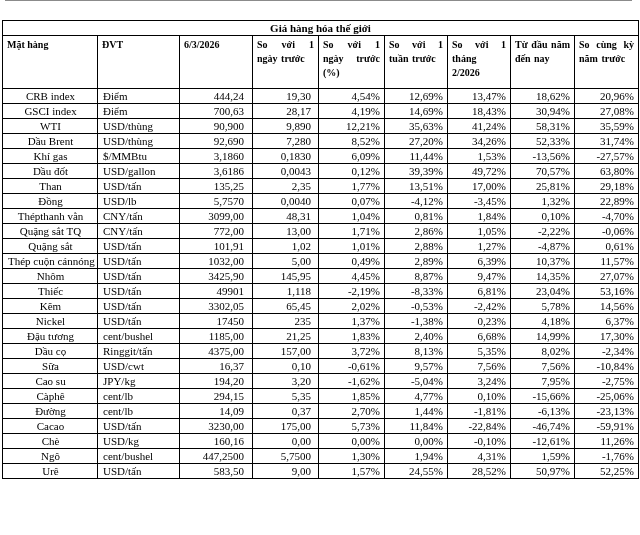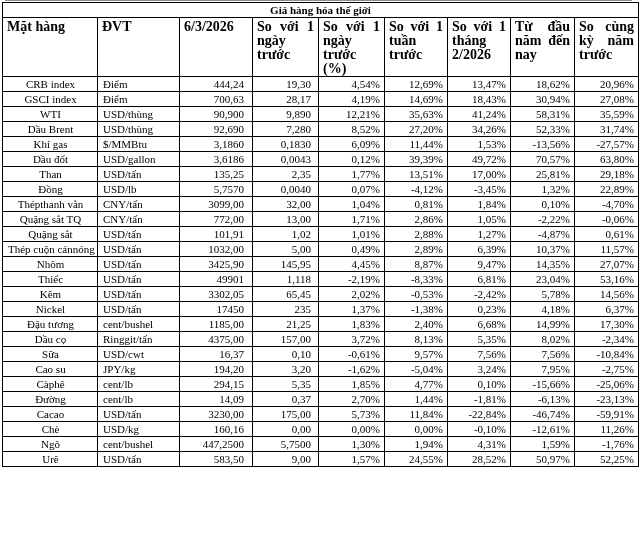--- a/index.html
+++ b/index.html
@@ -11,21 +11,21 @@
   }
   #stage { position: relative; width: 640px; height: 535px; }
 
   
   .crop-artifact {
     position: absolute; top: 0; left: 5px; right: 8px; height: 1px;
     background: #6e6e6e; opacity: .8;
   }
 
   table.price-table {
-    position: absolute; left: 2px; top: 2px;
+    position: absolute; left: 2px; top: 20px;
     width: 636px;
     border-collapse: collapse;
     table-layout: fixed;
   }
   .price-table td, .price-table th {
     border: 1px solid #000;
     overflow: hidden;
     box-sizing: border-box;
     color: #000;
   }
@@ -38,21 +38,21 @@
     font-size: 13px;
     vertical-align: middle;
     padding: 0;
   }
 
   
   .price-table th {
     height: 53px;
     vertical-align: top;
     font-weight: bold;
-    font-size: 14px;
+    font-size: 10px;
     line-height: 14px;
     padding: 2px 4px 0 4px;
     text-align: left;
   }
   .price-table th.wrap {
     text-align: justify;
     white-space: normal;
     word-spacing: 1px;
   }
   .price-table th.nowrap { white-space: nowrap; }
@@ -192,21 +192,21 @@
           <td class="c4">0,07%</td>
           <td class="c5">-4,12%</td>
           <td class="c6">-3,45%</td>
           <td class="c7">1,32%</td>
           <td class="c8">22,89%</td>
         </tr>
         <tr>
           <td class="c0">Thépthanh vằn</td>
           <td class="c1">CNY/tấn</td>
           <td class="c2">3099,00</td>
-          <td class="c3">32,00</td>
+          <td class="c3">48,31</td>
           <td class="c4">1,04%</td>
           <td class="c5">0,81%</td>
           <td class="c6">1,84%</td>
           <td class="c7">0,10%</td>
           <td class="c8">-4,70%</td>
         </tr>
         <tr>
           <td class="c0">Quặng sắt TQ</td>
           <td class="c1">CNY/tấn</td>
           <td class="c2">772,00</td>

